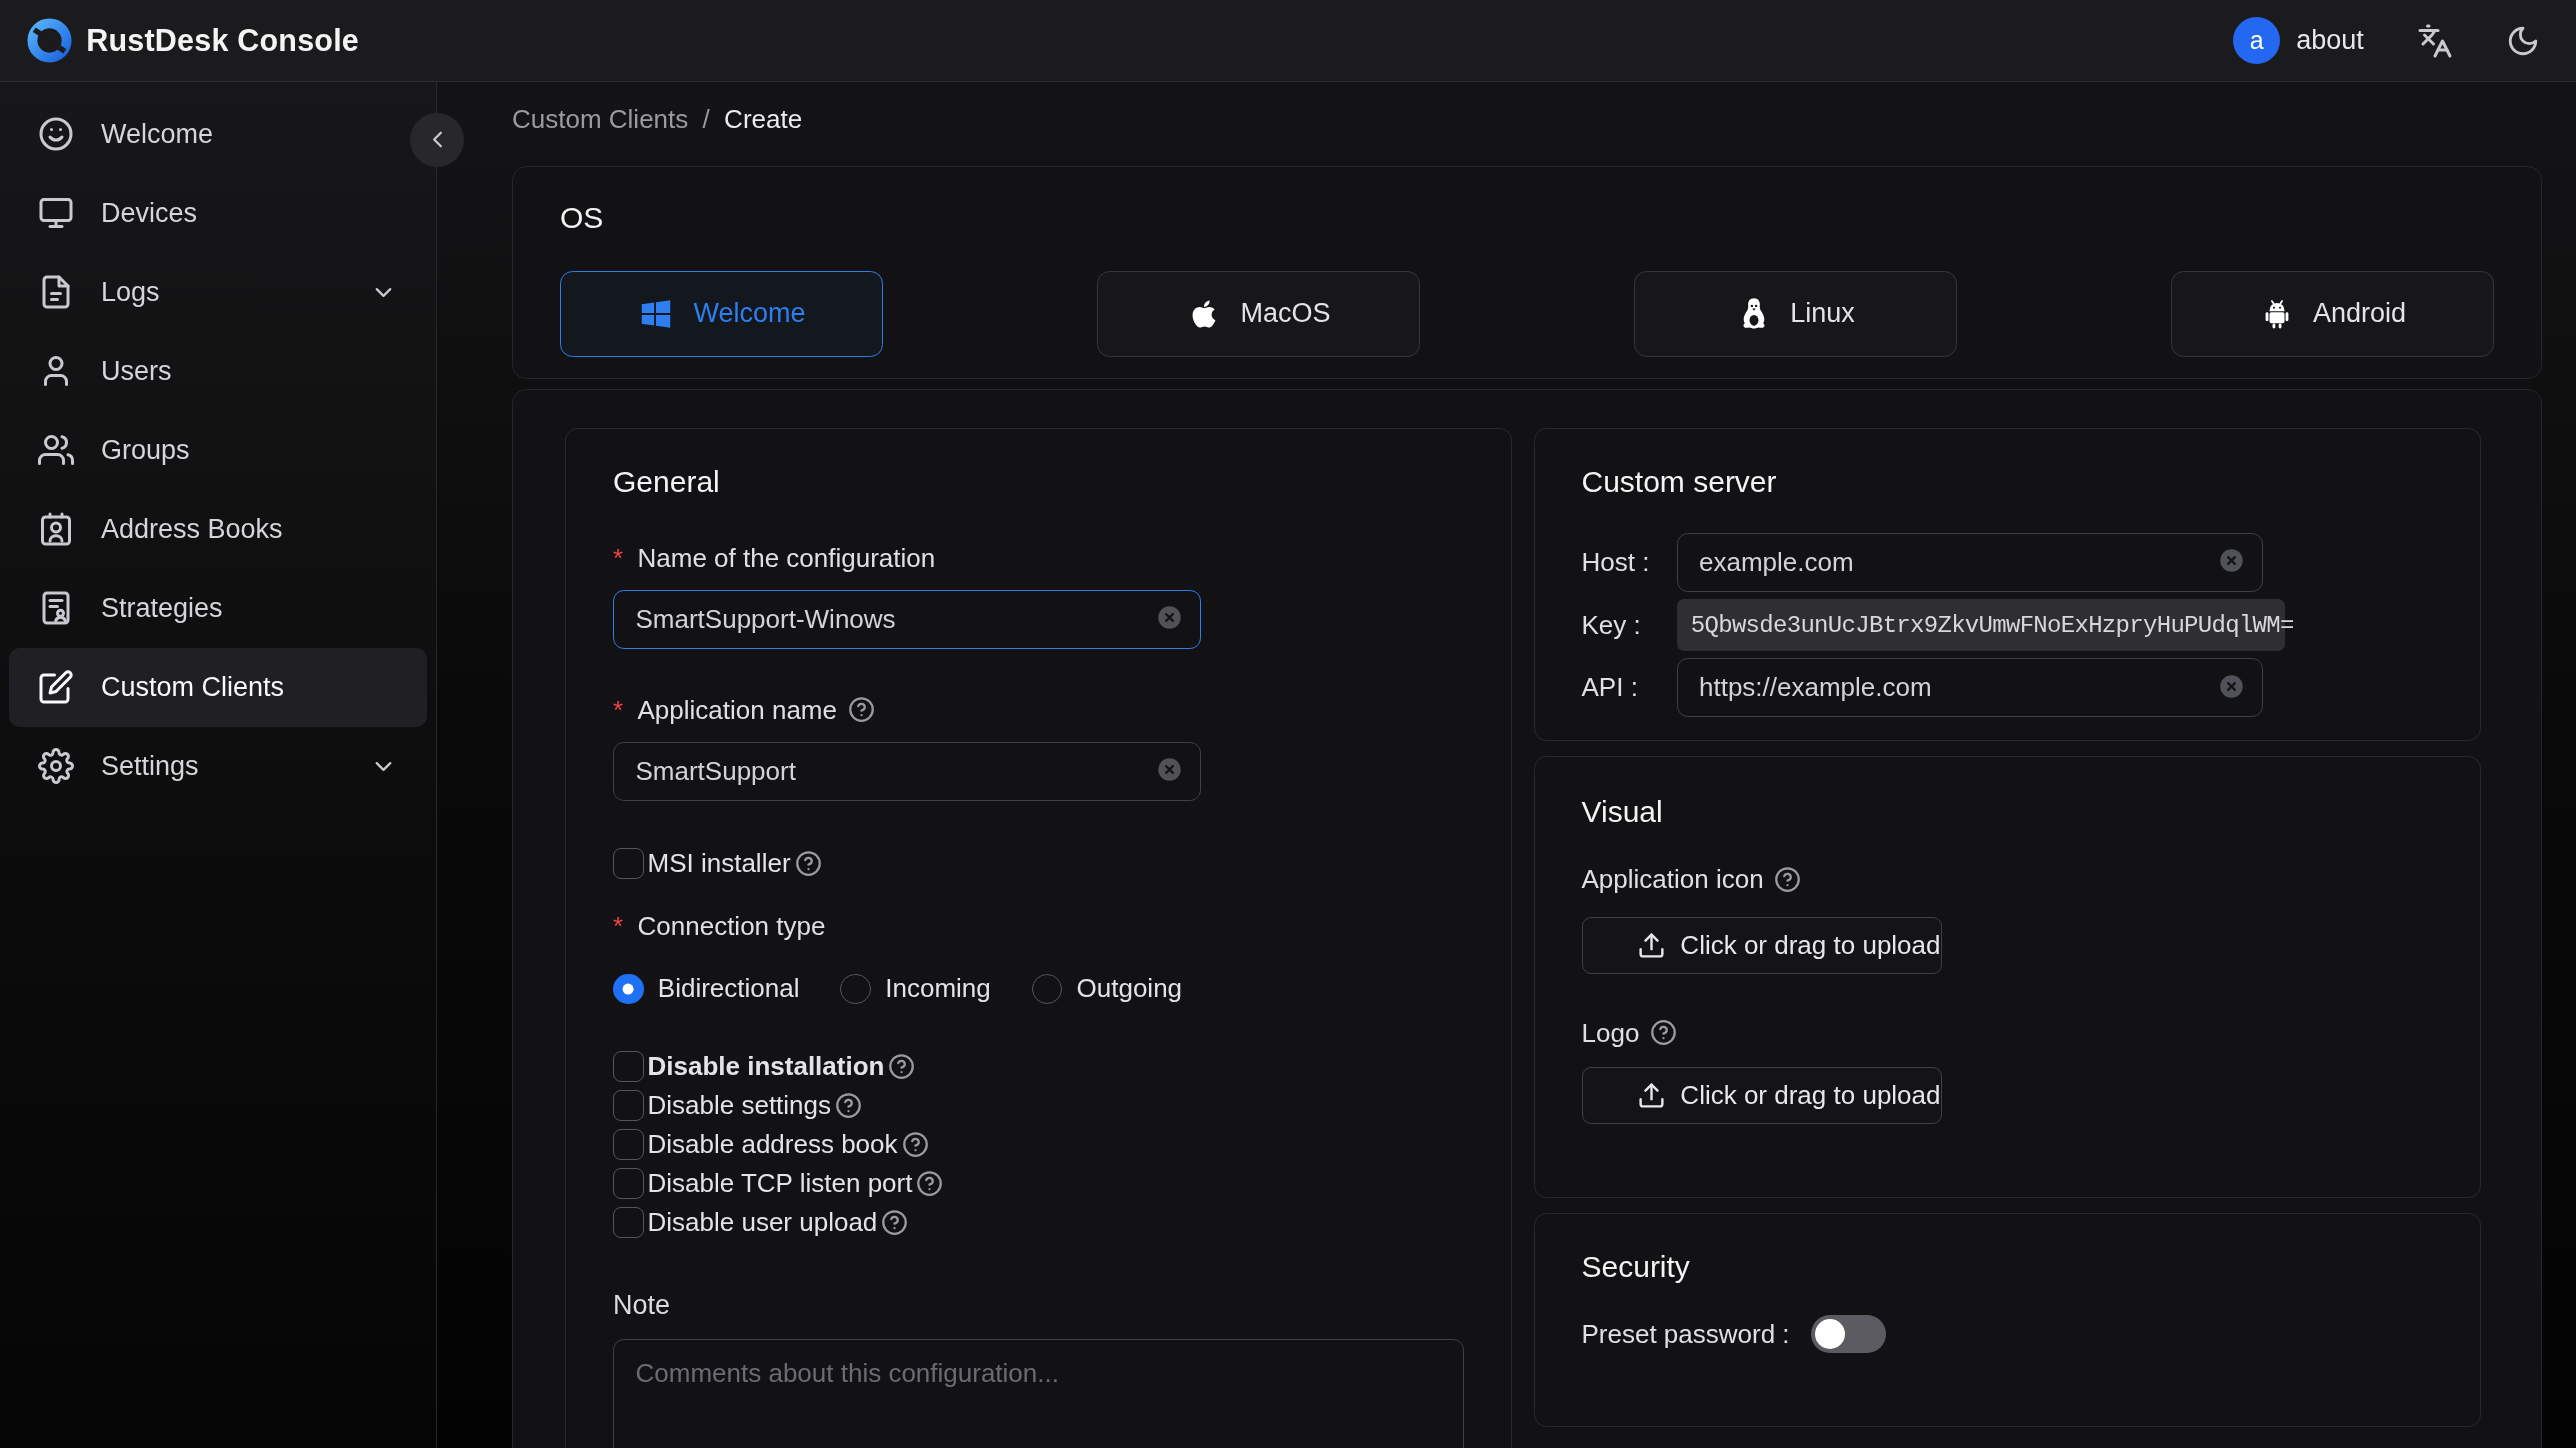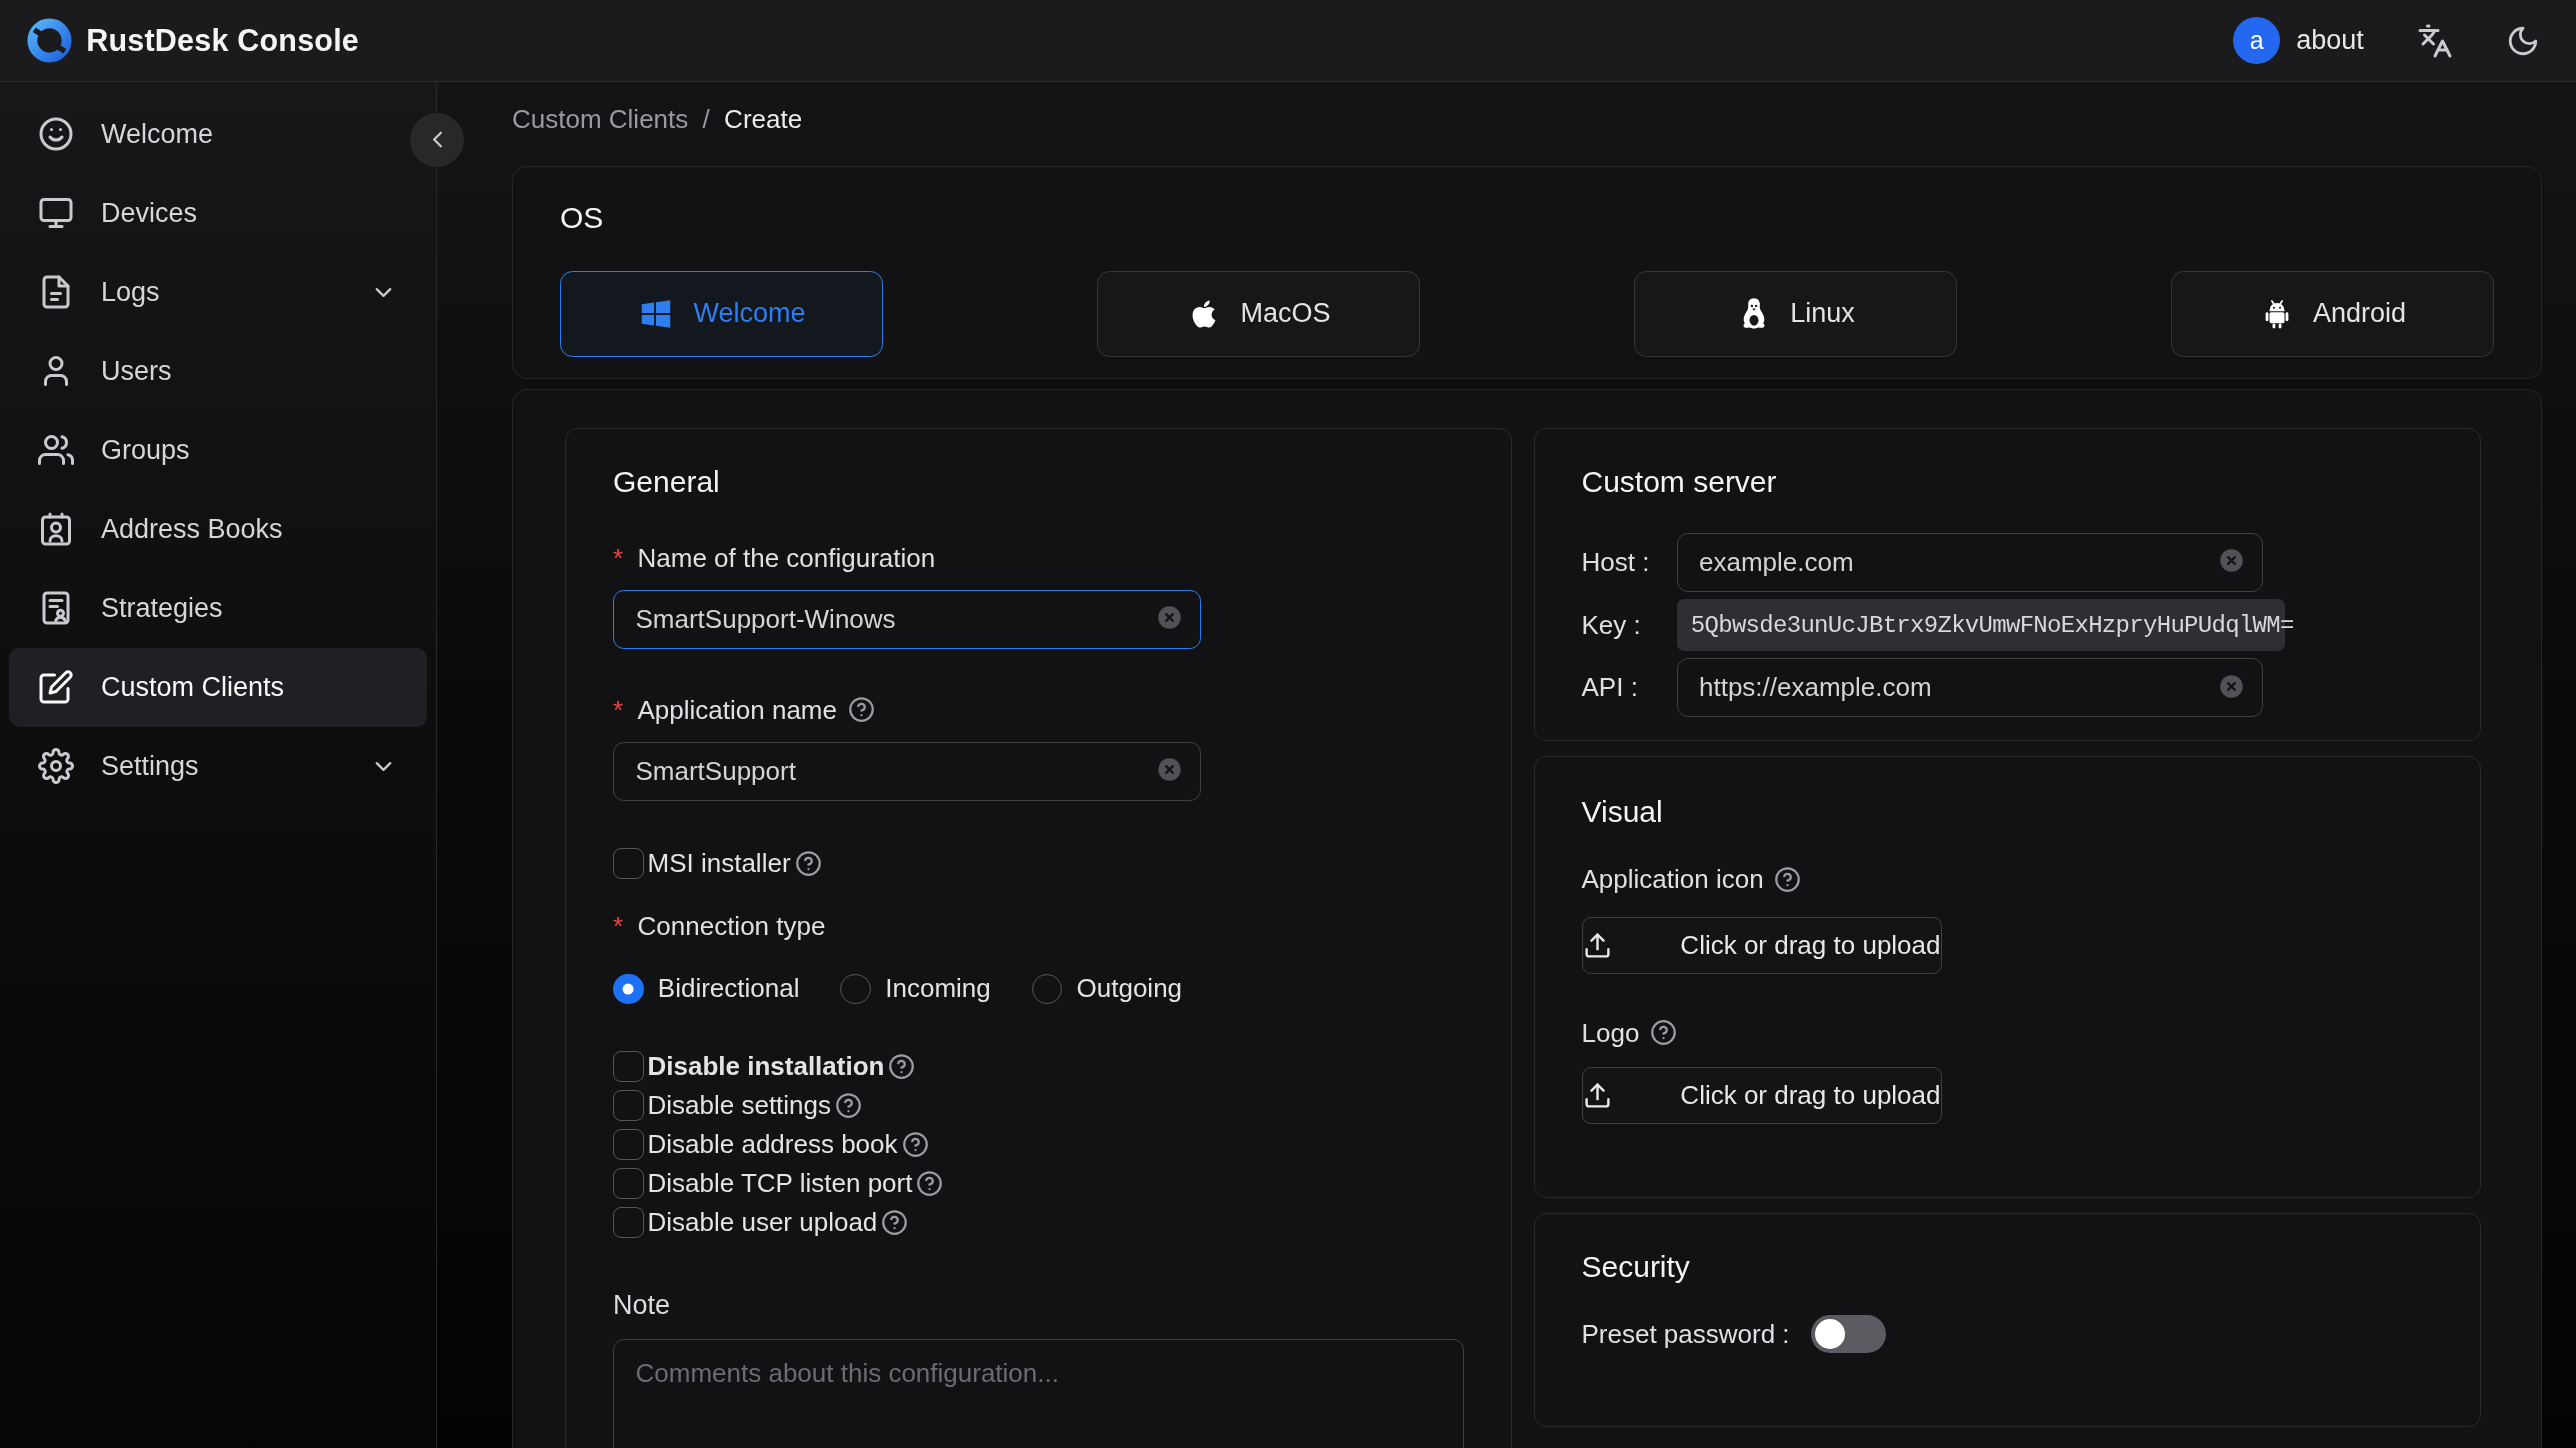--- a/index.html
+++ b/index.html
@@ -82,21 +82,21 @@
   .server-card { padding:36px 47px 23px; }
   .srv-rows { margin-top:34px; display:grid; grid-template-columns:95px 1fr; row-gap:7.2px; align-items:center; }
   .srv-label { font-size:26px; color:#e0e0e4; }
   .keybox { width:608px; height:52px; background:#2f2f33; border-radius:7.2px; display:flex; align-items:center;
     padding:0 12.5px 0 14.3px; gap:7.2px; }
   .key-text { font-family:Liberation Mono, monospace; font-size:24px; color:#d8d8dc; letter-spacing:-0.7px; white-space:nowrap; }
 
   
   .visual-card { padding:38px 47px 73px; }
   .upload-btn { width:360px; height:57px; border:0.9px solid #3f3f46; border-radius:9px; background:#141416;
-    display:flex; align-items:center; justify-content:space-between; gap:14.3px; font-size:26px; color:#e8e8ea; cursor:pointer; }
+    display:flex; align-items:center; justify-content:flex-end; gap:14.3px; font-size:26px; color:#e8e8ea; cursor:pointer; }
 
   
   .security-card { padding:36px 47px 72px; }
   .toggle-row { display:flex; align-items:center; gap:21.5px; height:39px; }
   .switch { width:75px; height:38px; border-radius:19px; background:#5b5b61; position:relative; cursor:pointer; }
   .switch .knob { position:absolute; left:3.6px; top:3.6px; width:30.5px; height:30.5px; border-radius:50%; background:#fff; }
 
   svg.ic { stroke:#c9c9cf; fill:none; stroke-width:2; stroke-linecap:round; stroke-linejoin:round; }
   svg.ic-white { stroke:#fafafa; }
 </style>

